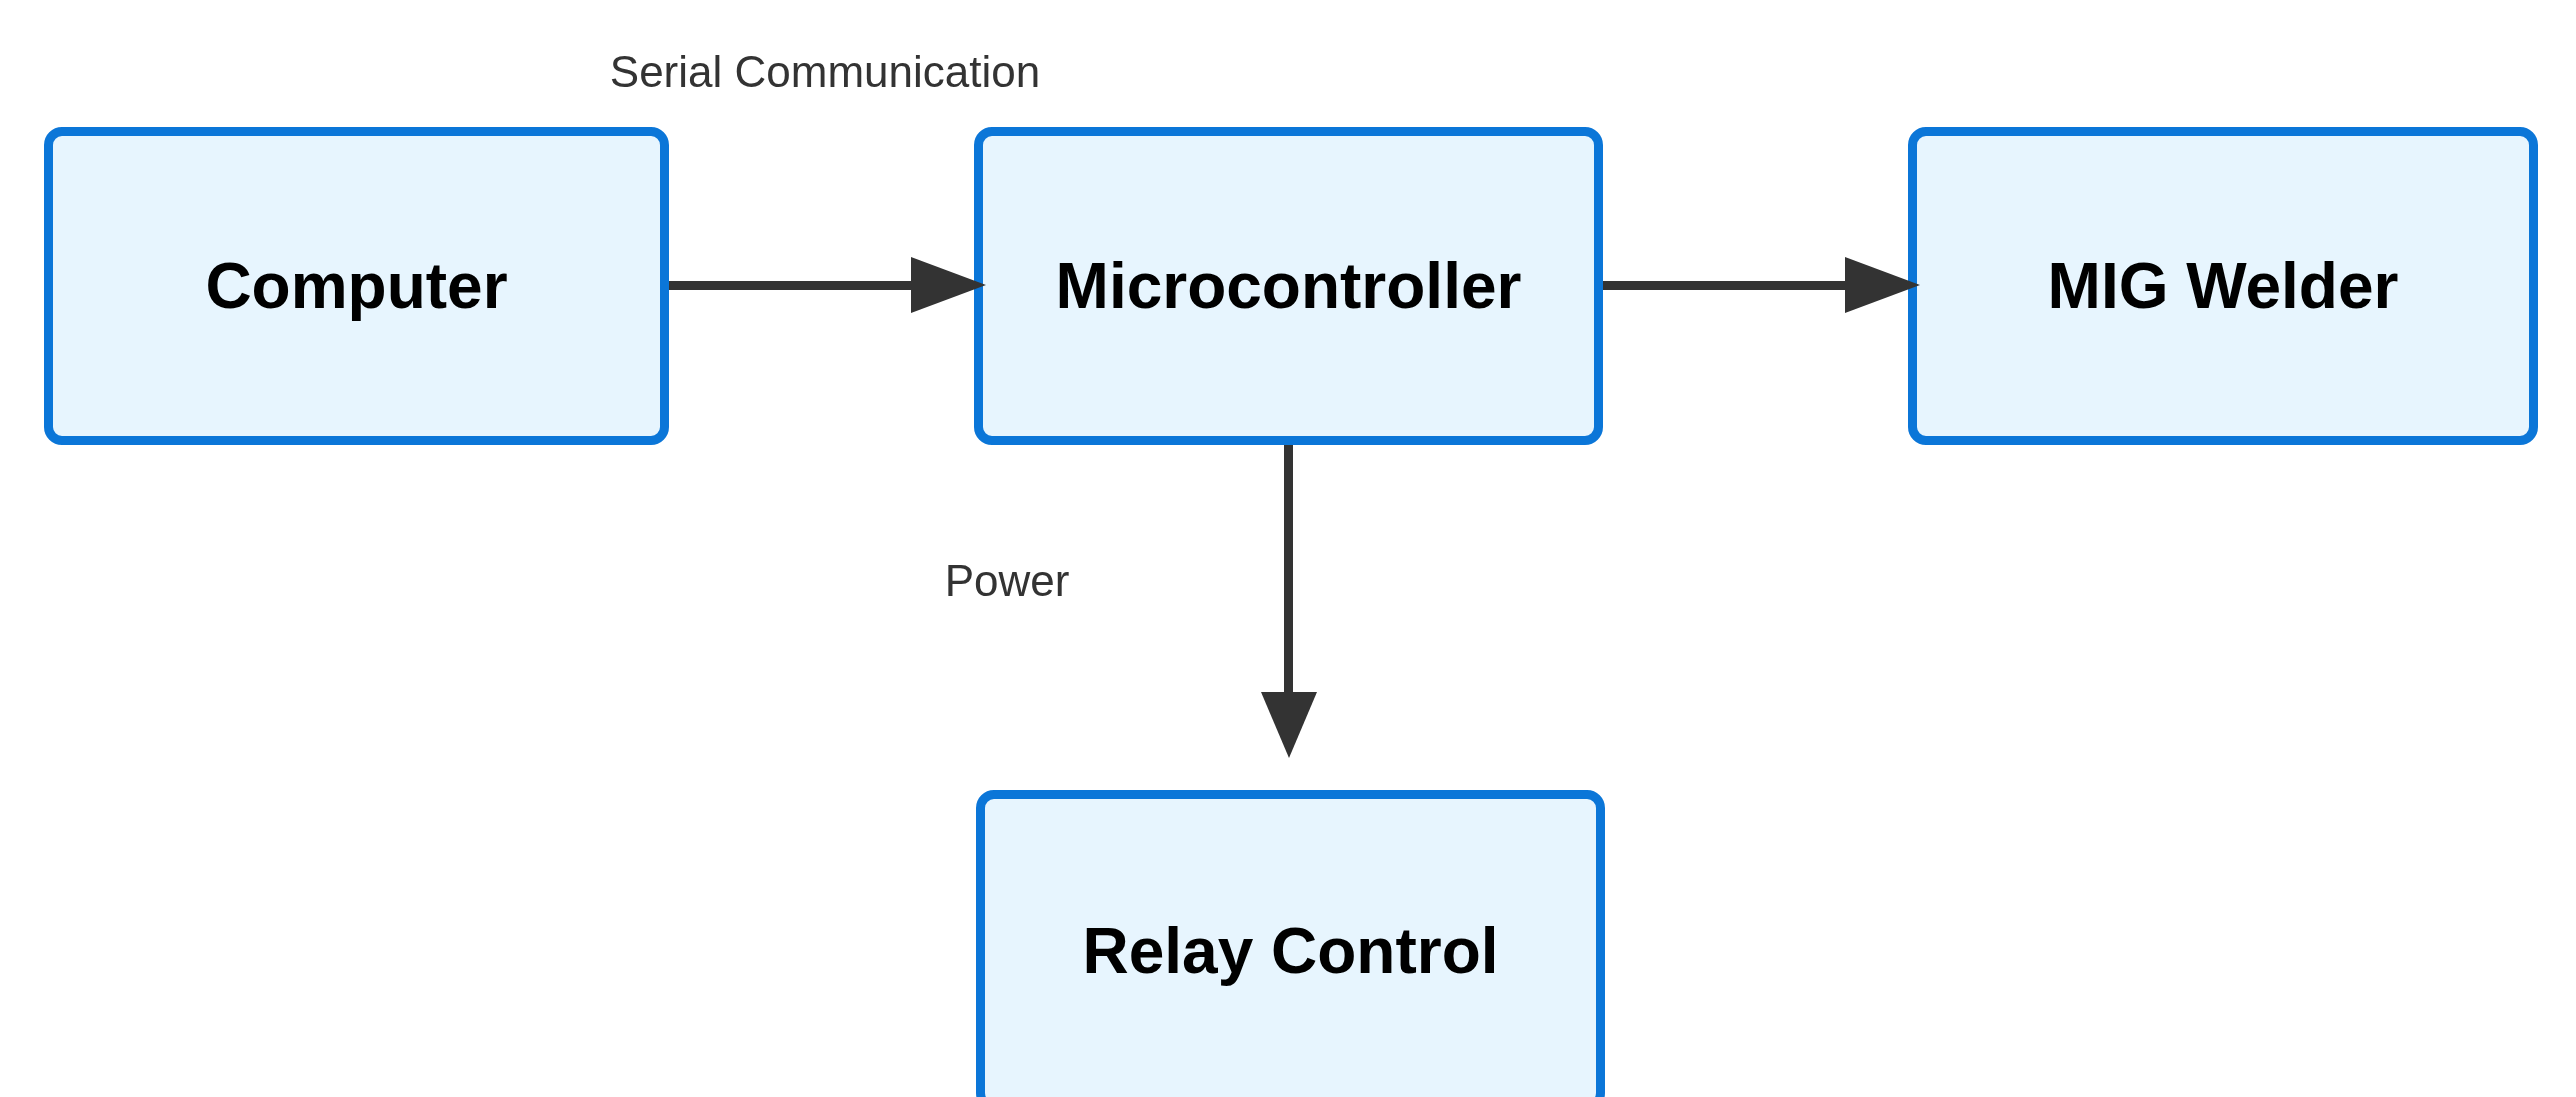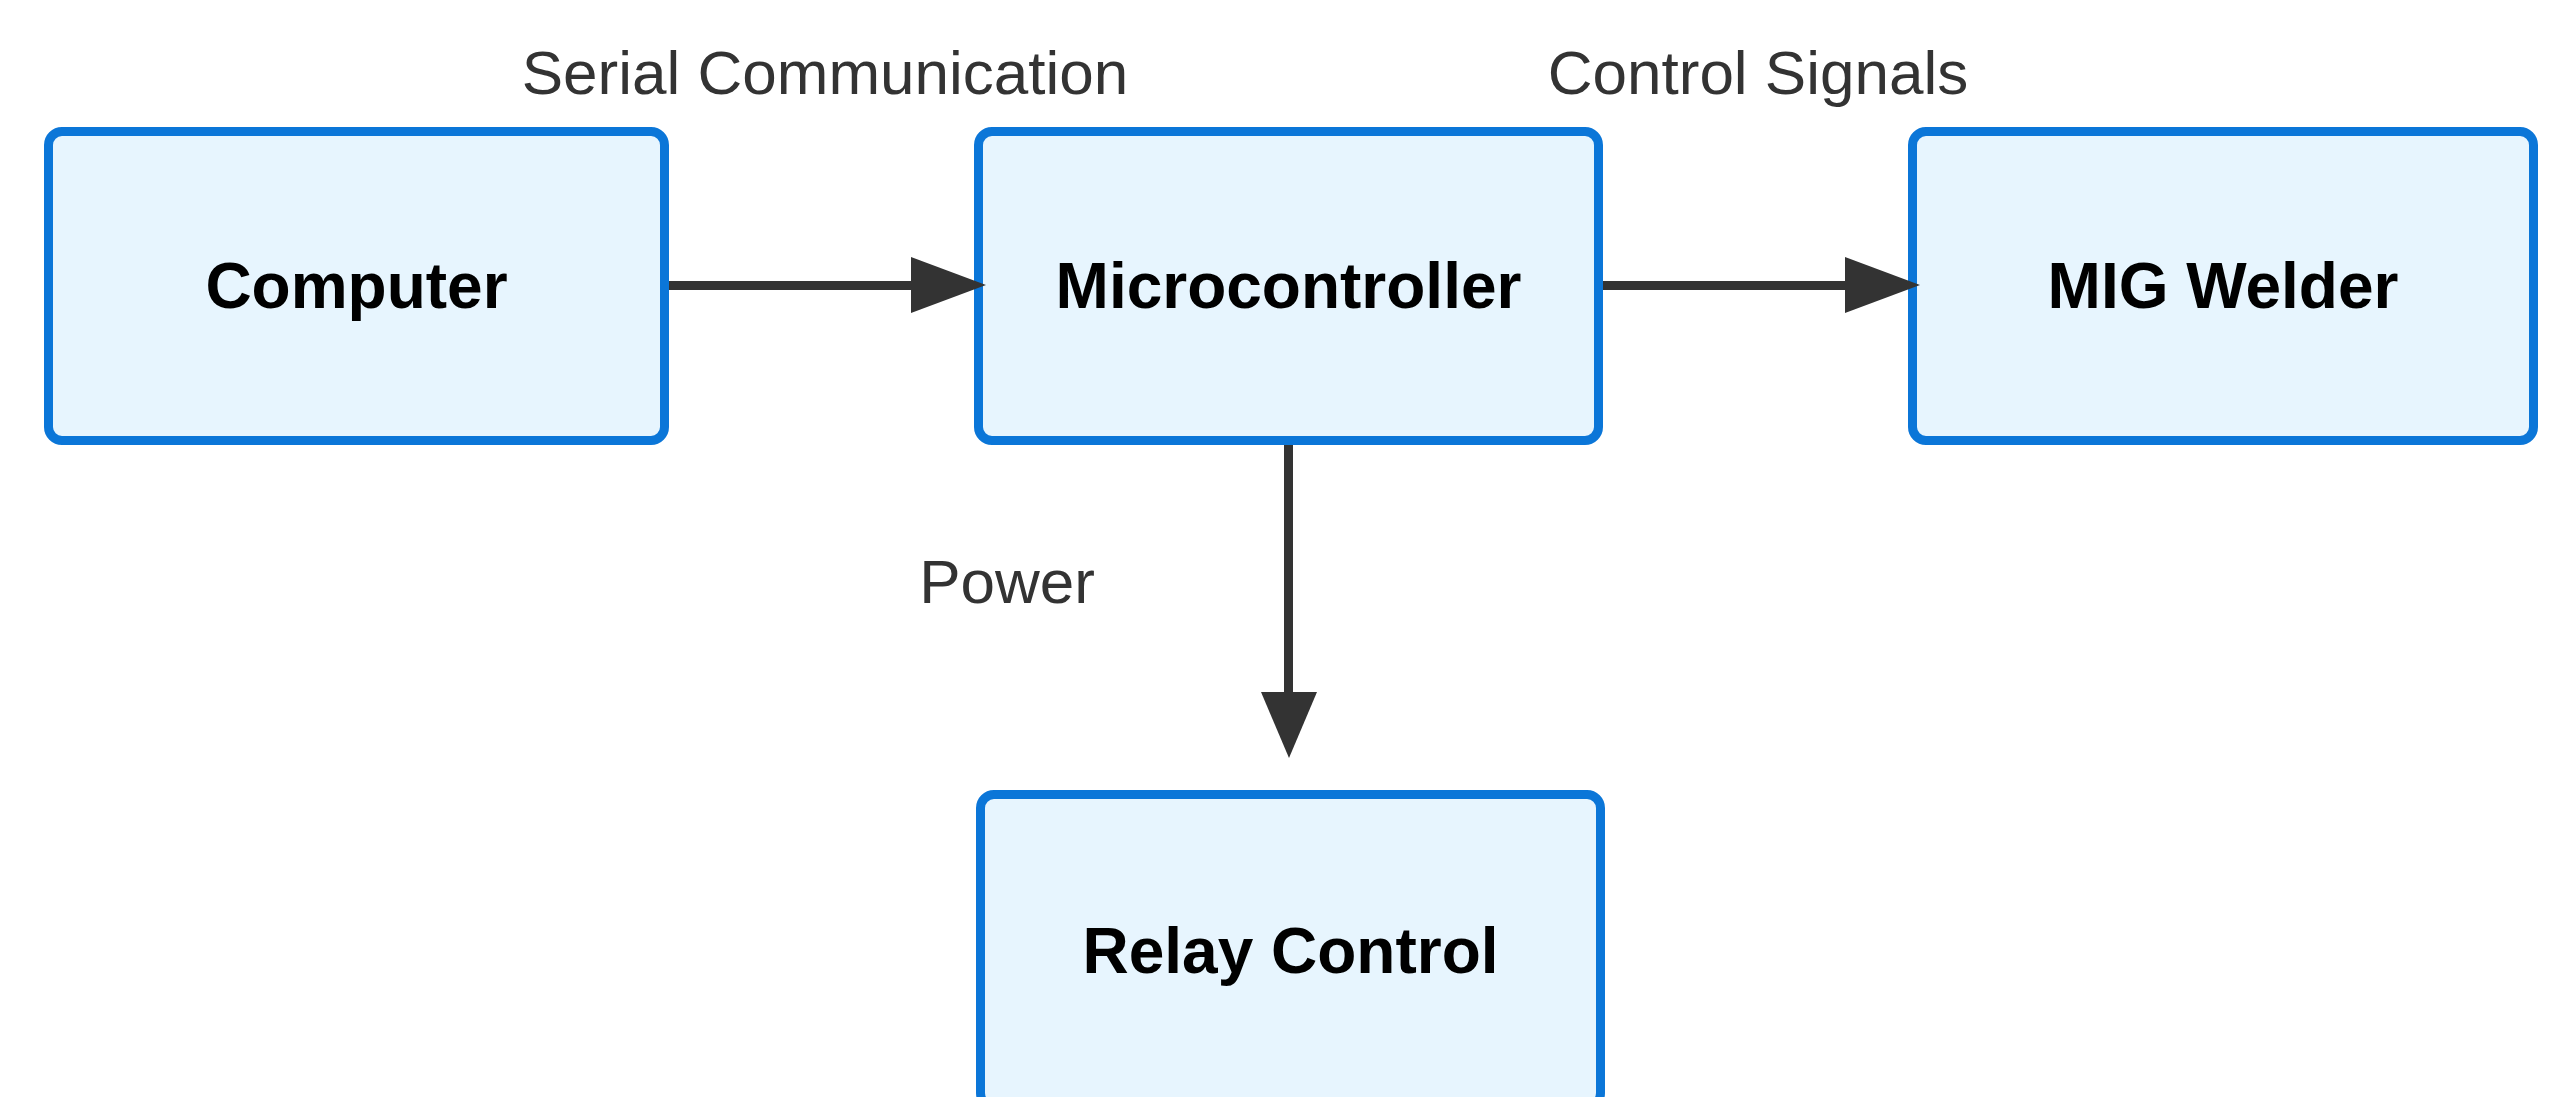--- a/index.html
+++ b/index.html
@@ -62,21 +62,21 @@
   .head-down {
     border-left: 28px solid transparent;
     border-right: 28px solid transparent;
     border-top: 66px solid var(--arrow);
   }
   .head-power { left: 1261px; top: 692px; }
 
   .edge-label {
     position: absolute;
     transform: translate(-50%, -50%);
-    font-size: 62px;
+    font-size: 44px;
     font-weight: 400;
     color: var(--edge-label);
     white-space: nowrap;
   }
   .label-serial  { left: 825px;  top: 72px; }
   .label-control { left: 1758px; top: 72px; }
   .label-power   { left: 1007px; top: 581px; }
 </style>
 </head>
 <body>
@@ -98,20 +98,19 @@
   <div class="node node-relay-control">
     <span class="label">Relay Control</span>
   </div>
 
   <div class="edge-line line-serial"></div>
   <div class="arrowhead head-right head-serial"></div>
   <div class="edge-label label-serial">Serial Communication</div>
 
   <div class="edge-line line-control"></div>
   <div class="arrowhead head-right head-control"></div>
-  <div class="edge-label label-control">Control Signals</div>
 
   <div class="edge-line line-power"></div>
   <div class="arrowhead head-down head-power"></div>
   <div class="edge-label label-power">Power</div>
 
 </div>
 
 
 </body></html>

